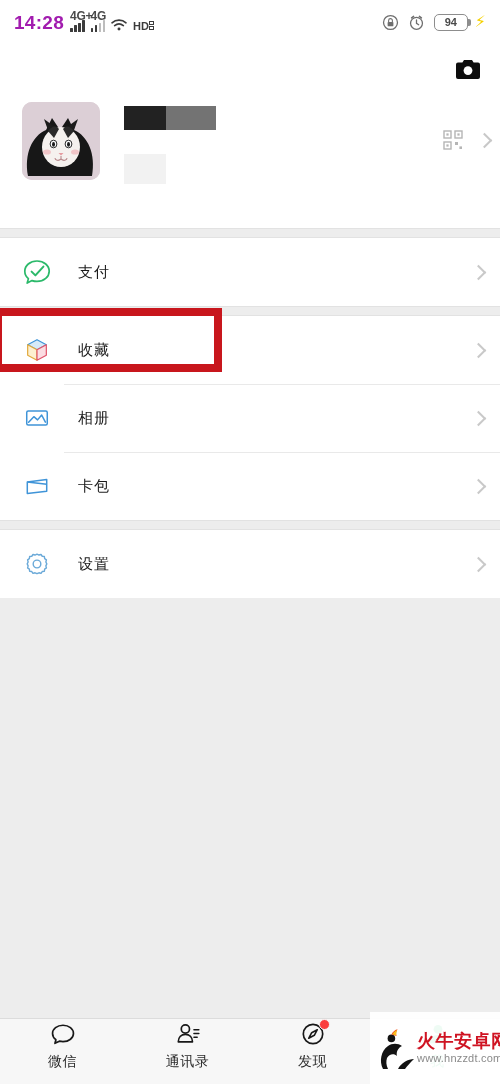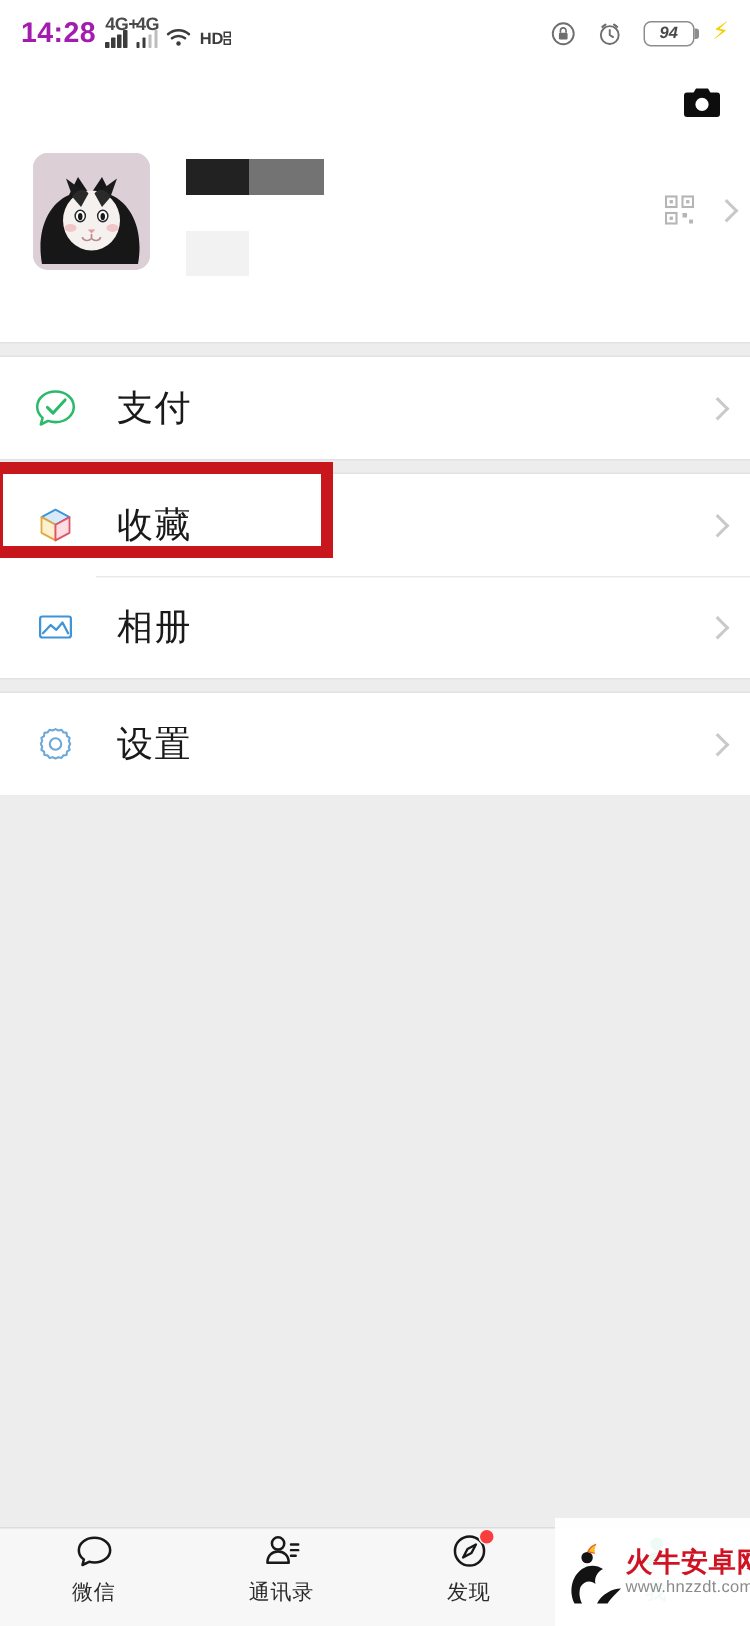--- a/index.html
+++ b/index.html
@@ -25,21 +25,21 @@
   .bars i { display:block; width:2.5px; background:#3c3c3c; border-radius:.5px; }
   .bars i:nth-child(1){height:4px}
   .bars i:nth-child(2){height:6.5px}
   .bars i:nth-child(3){height:9px}
   .bars i:nth-child(4){height:12px}
   .bars.dim i:nth-child(3),.bars.dim i:nth-child(4){background:#bdbdbd}
   .wifi { width:18px; height:14px; position:relative; }
   .hd { font-size:11px; font-weight:700; color:#3c3c3c; display:flex; align-items:center; gap:0; }
   .hd .sq { display:flex; flex-direction:column; gap:1px; }
   .hd .sq span { display:block; width:5px; height:4px; border:1px solid #3c3c3c; }
-  .sb-right { display:flex; align-items:center; gap:14px;font-style:italic; }
+  .sb-right { display:flex; align-items:center; gap:9px; }
   .lockic, .alarmic { width:17px; height:17px; }
   .batt {
     width:34px; height:17px; border:1.6px solid #8d8d8d; border-radius:5px;
     display:flex; align-items:center; justify-content:center; position:relative;
   }
   .batt span { font-size:11px; font-weight:700; color:#4a4a4a; }
   .batt:after {
     content:""; position:absolute; right:-4px; top:4.5px;
     width:2.5px; height:7px; background:#8d8d8d; border-radius:0 2px 2px 0;
   }
@@ -76,21 +76,21 @@
   .gap { height:10px; background:#ededed; border-top:1px solid #e2e2e2; border-bottom:1px solid #e2e2e2; }
   .group { background:#ffffff; }
   .mrow {
     position:relative; height:68px; display:flex; align-items:center;
     padding-left:22px; padding-right:16px; background:#ffffff;
   }
   .mrow + .mrow:before {
     content:""; position:absolute; left:64px; right:0; top:0; height:1px; background:#e9e9e9;
   }
   .mic { width:30px; height:30px; flex:none; display:flex; align-items:center; justify-content:center; }
-  .mlabel { margin-left:26px; font-size:24px; color:#1a1a1a; letter-spacing:1px; }
+  .mlabel { margin-left:26px; font-size:15px; color:#1a1a1a; letter-spacing:1px; }
   .mchev {
     margin-left:auto; width:11px; height:11px;
     border-right:2px solid #c9c9c9; border-top:2px solid #c9c9c9; transform:rotate(45deg);
   }
 
   
   .annot {
     position:absolute; left:-6px; top:308px; width:228px; height:64px;
     border:8px solid #c8161d; pointer-events:none; z-index:30;
   }
@@ -280,20 +280,30 @@
       <span class="mic">
         <svg viewBox="0 0 30 30" width="28" height="28">
           <rect x="4" y="7.5" width="22" height="15" rx="1.6" fill="none" stroke="#3f94d8" stroke-width="1.6"></rect>
           <path d="M6 19.5 L11.6 13.6 L15.6 17 L20 11.8 L24 19.5" fill="none" stroke="#3f94d8" stroke-width="1.6" stroke-linecap="round" stroke-linejoin="round"></path>
         </svg>
       </span>
       <span class="mlabel">相册</span>
       <span class="mchev"></span>
     </div>
 
+    <div class="mrow">
+      <span class="mic">
+        <svg viewBox="0 0 30 30" width="28" height="28">
+          <path d="M4.6 10.6 L25.4 8 L25.4 20.6 L4.6 23 Z" fill="none" stroke="#3f94d8" stroke-width="1.6" stroke-linejoin="round"></path>
+          <path d="M4.6 10.6 L25.4 13.2" fill="none" stroke="#3f94d8" stroke-width="1.6"></path>
+        </svg>
+      </span>
+      <span class="mlabel">卡包</span>
+      <span class="mchev"></span>
+    </div>
 
   </div>
 
   <div class="gap"></div>
   <div class="group">
     <div class="mrow">
       <span class="mic">
         <svg viewBox="0 0 30 30" width="28" height="28">
           <path d="M15 4.4 l2.1 1.0 2.2 -0.6 1.3 1.9 2.3 0.3 0.3 2.3 1.9 1.3 -0.6 2.2 1.0 2.1 -1.0 2.1 0.6 2.2 -1.9 1.3 -0.3 2.3 -2.3 0.3 -1.3 1.9 -2.2 -0.6 -2.1 1.0 -2.1 -1.0 -2.2 0.6 -1.3 -1.9 -2.3 -0.3 -0.3 -2.3 -1.9 -1.3 0.6 -2.2 -1.0 -2.1 1.0 -2.1 -0.6 -2.2 1.9 -1.3 0.3 -2.3 2.3 -0.3 1.3 -1.9 2.2 0.6 z" fill="none" stroke="#6aa9d8" stroke-width="1.5" stroke-linejoin="round"></path>
           <circle cx="15" cy="15" r="4.1" fill="none" stroke="#6aa9d8" stroke-width="1.5"></circle>

